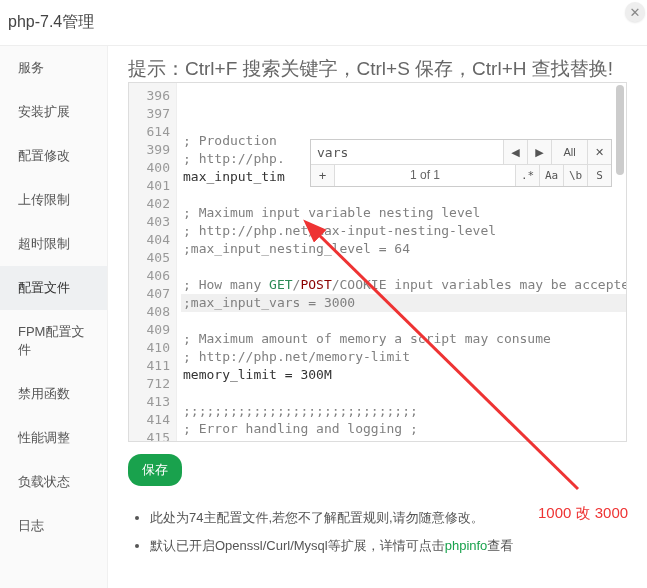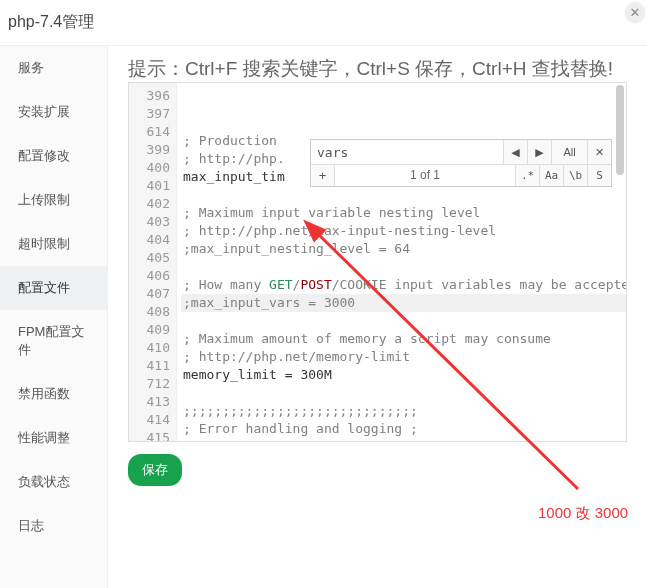--- a/index.html
+++ b/index.html
@@ -121,14 +121,22 @@
       <defs>
         <marker id="arr" markerWidth="10" markerHeight="10" refX="2" refY="3" orient="auto">
           <path d="M0,0 L0,6 L8,3 z" fill="#e33"></path>
         </marker>
       </defs>
       <line x1="285" y1="355" x2="23" y2="98" stroke="#e33" stroke-width="3" marker-end="url(#arr)"></line>
     </svg>
 
     <div class="annotation">1000 改 3000</div>
 
+    <div class="notes">
+      <ul>
+        <li>此处为74主配置文件,若您不了解配置规则,请勿随意修改。</li>
+        <li>
+          <span>默认已开启Openssl/Curl/Mysql等扩展，详情可点击</span><a class="phpinfo-link">phpinfo</a><span>查看</span>
+        </li>
+      </ul>
+    </div>
   </div>
 </div>
 
 </body></html>

